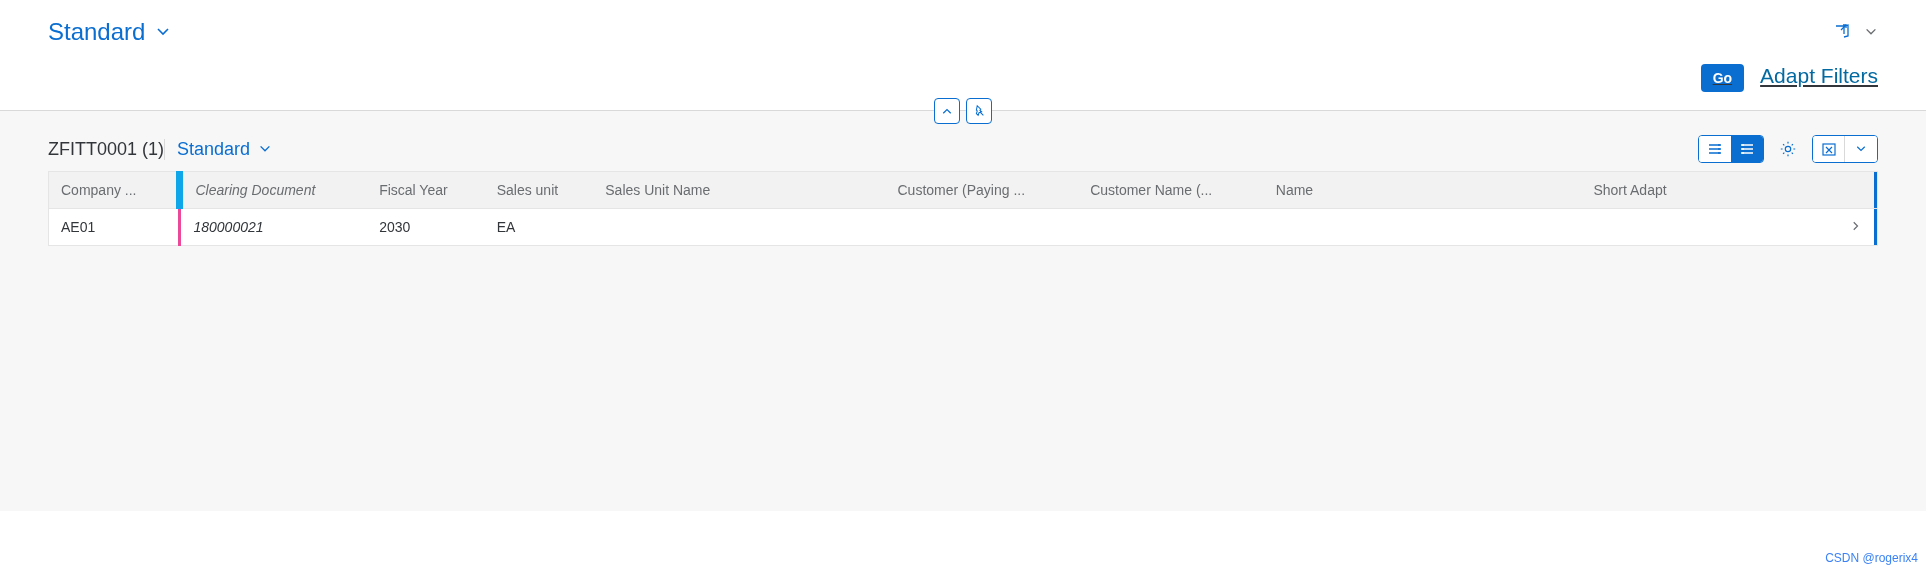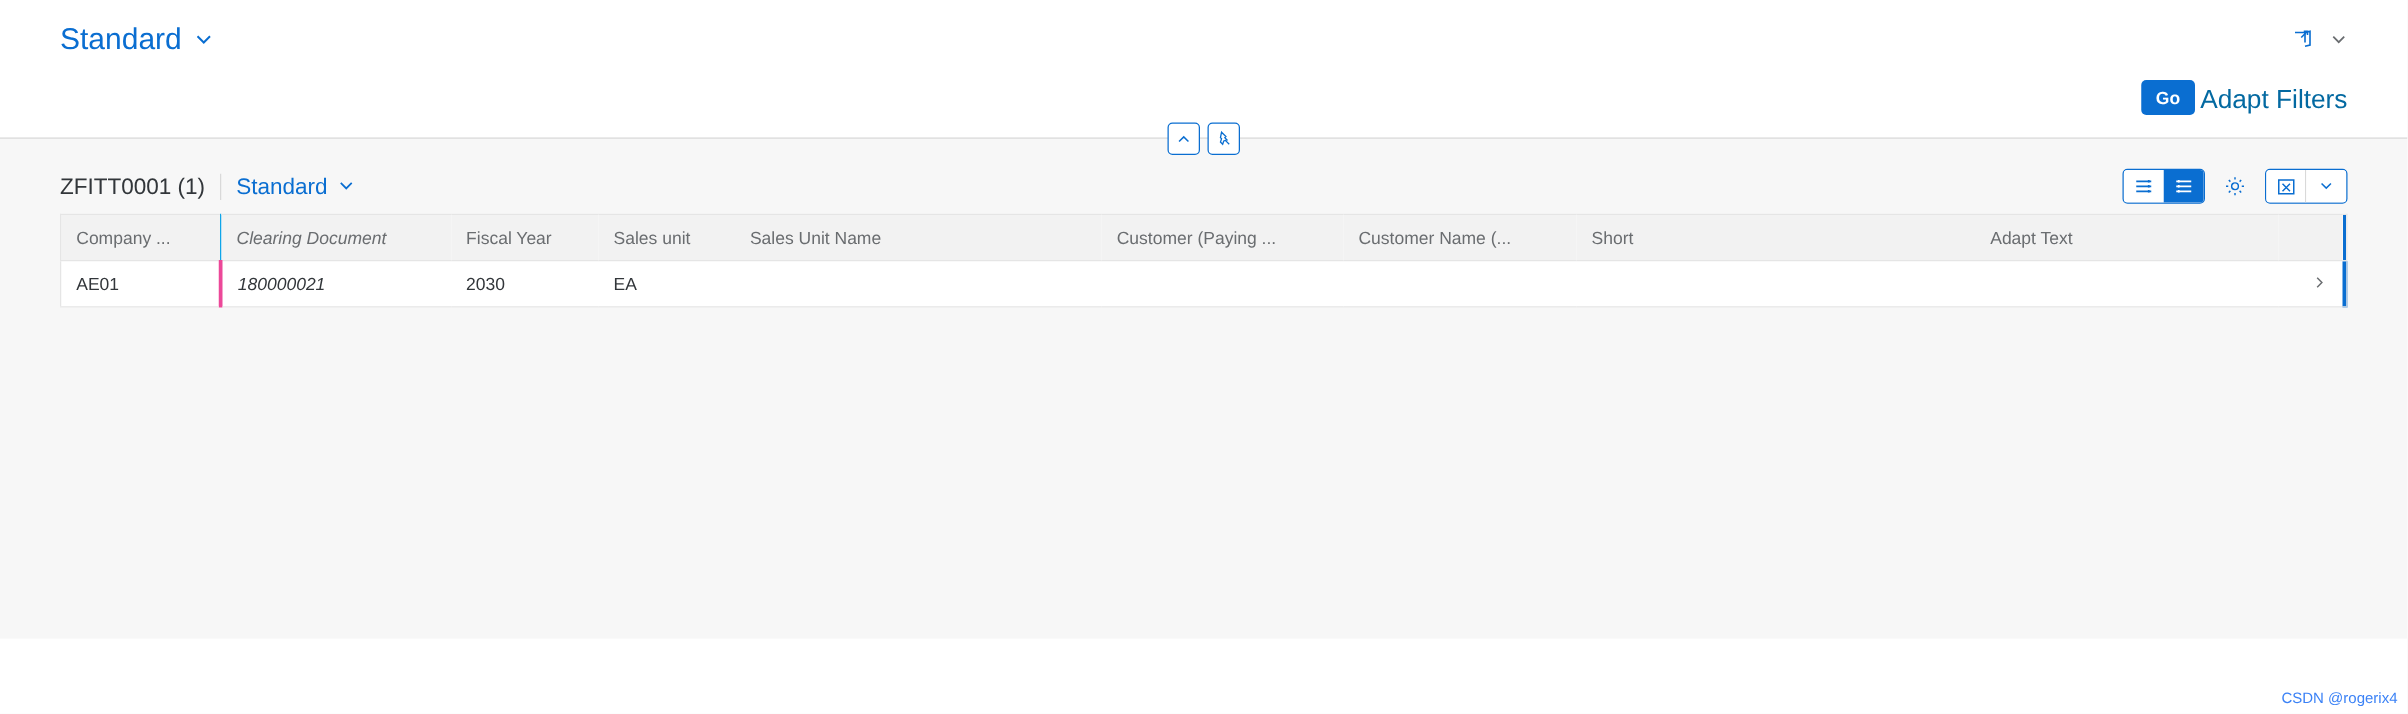--- a/index.html
+++ b/index.html
@@ -34,24 +34,25 @@
       color: #0a6ed1;
     }
     .icon-btn {
       cursor: pointer;
       display: inline-flex;
       align-items: center;
       justify-content: center;
     }
     .filter-actions {
       display: flex;
-      align-items: flex-end;
+      align-items: flex-start;
       justify-content: flex-end;
-      gap: 4px;
+      gap: 16px;
       padding: 10px 48px 18px 48px;
+      text-decoration: underline;
     }
     .go-button {
       background: #0a6ed1;
       color: #fff;
       border: none;
       padding: 6px 12px;
       border-radius: 4px;
       font-size: 14px;
       font-weight: bold;
       cursor: pointer;
@@ -94,21 +95,20 @@
     }
     .table-header {
       display: flex;
       justify-content: space-between;
       align-items: center;
       margin-bottom: 8px;
     }
     .table-title-group {
       display: flex;
       align-items: center;
-      gap: 12px;
     }
     .table-title {
       font-size: 18px;
       color: #32363a;
     }
     .table-variant {
       color: #0a6ed1;
       font-size: 18px;
       display: flex;
       align-items: center;
@@ -189,21 +189,21 @@
       white-space: nowrap;
       overflow: hidden;
       text-overflow: ellipsis;
     }
     td {
       padding: 10px 12px;
       font-size: 14px;
       color: #32363a;
       border-bottom: 1px solid #e5e5e5;
     }
-    .col-company { width: 100px; border-right: 1px solid #0ea5e9; }
+    .col-company { width: 100px; border-right: 7px solid #0ea5e9; }
     tbody .col-company { border-right: 3px solid #ec4899; }
     .col-clearing { width: 140px; font-style: italic; }
     .col-fiscal { width: 85px; }
     .col-salesunit { width: 80px; }
     .col-salesunitname { width: 230px; }
     .col-customer { width: 145px; }
     .col-customername { width: 145px; }
     .col-name { width: 250px; }
     .col-shorttext { width: 190px; }
     .col-nav { width: 40px; text-align: right; color: #6a6d70; cursor: pointer; }
@@ -314,22 +314,22 @@
   <table>
     <thead>
       <tr>
         <th class="col-company">Company ...</th>
         <th class="col-clearing">Clearing Document</th>
         <th class="col-fiscal">Fiscal Year</th>
         <th class="col-salesunit">Sales unit</th>
         <th class="col-salesunitname">Sales Unit Name</th>
         <th class="col-customer">Customer (Paying ...</th>
         <th class="col-customername">Customer Name (...</th>
-        <th class="col-name">Short</th>
-        <th class="col-shorttext">Adapt Text</th>
+        <th class="col-name">Name</th>
+        <th class="col-shorttext">Short Adapt</th>
         <th class="col-nav"></th>
         <th class="col-end"></th>
       </tr>
     </thead>
     <tbody>
       <tr>
         <td class="col-company">AE01</td>
         <td class="col-clearing">180000021</td>
         <td class="col-fiscal">2030</td>
         <td class="col-salesunit">EA</td>

